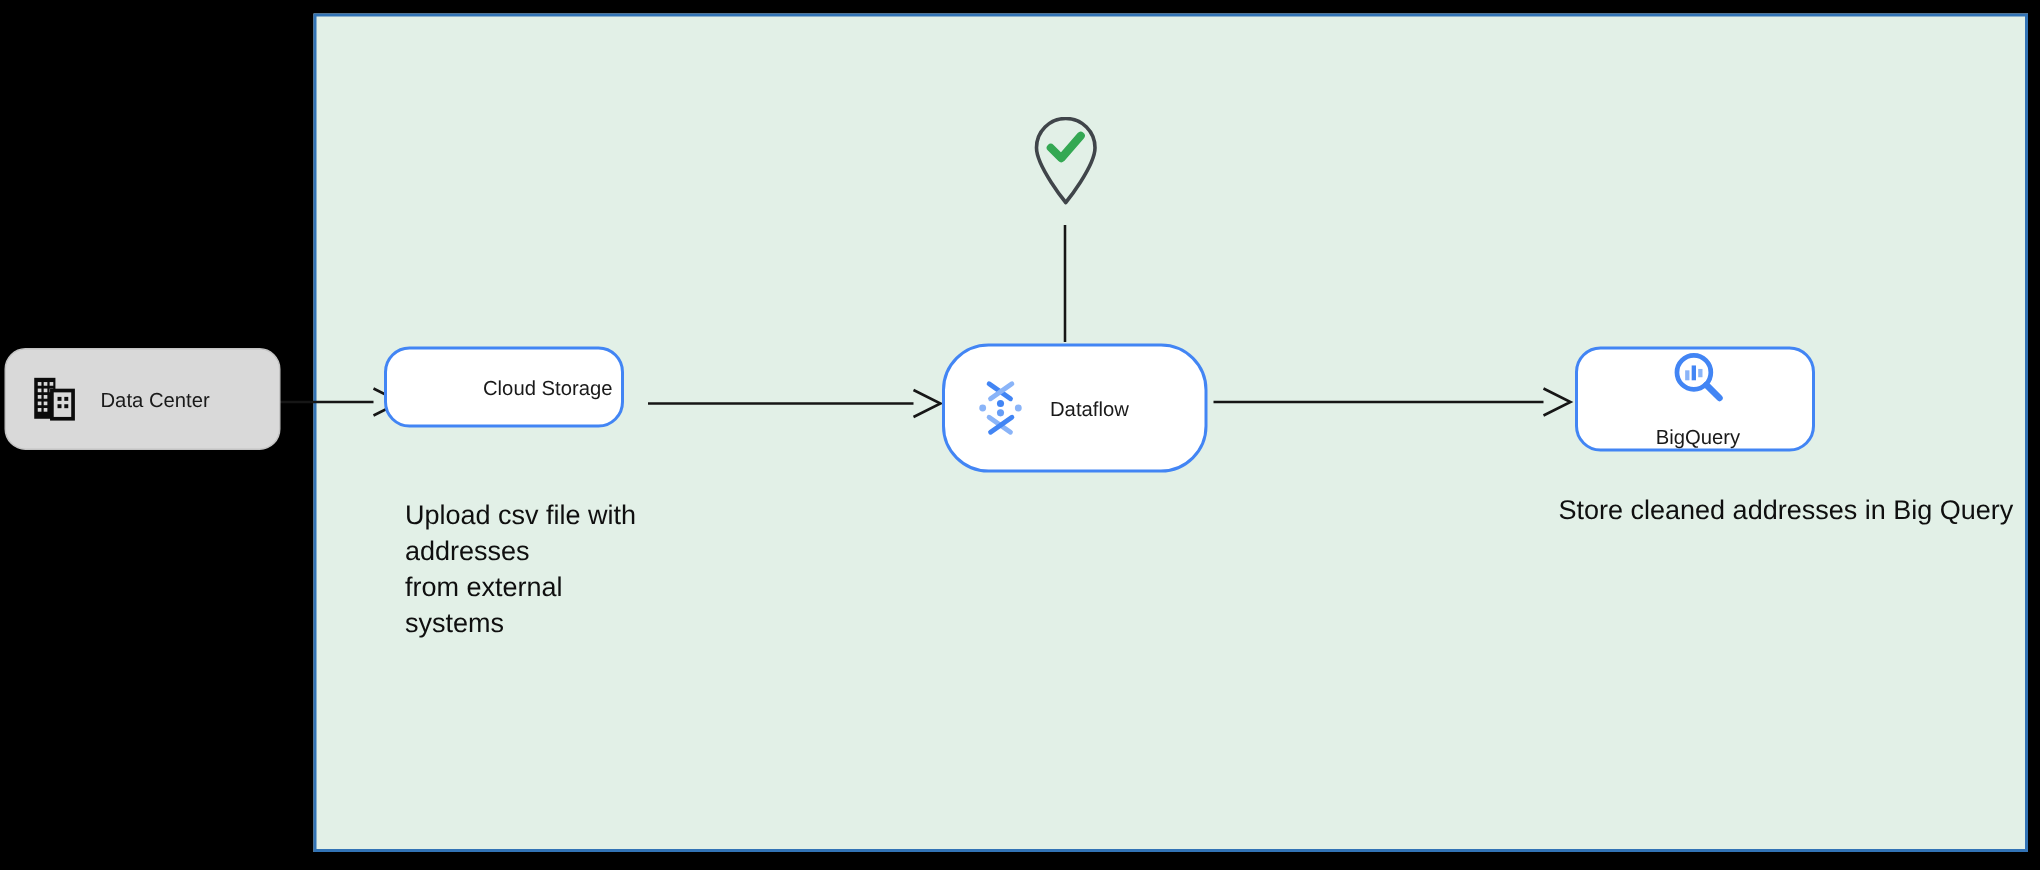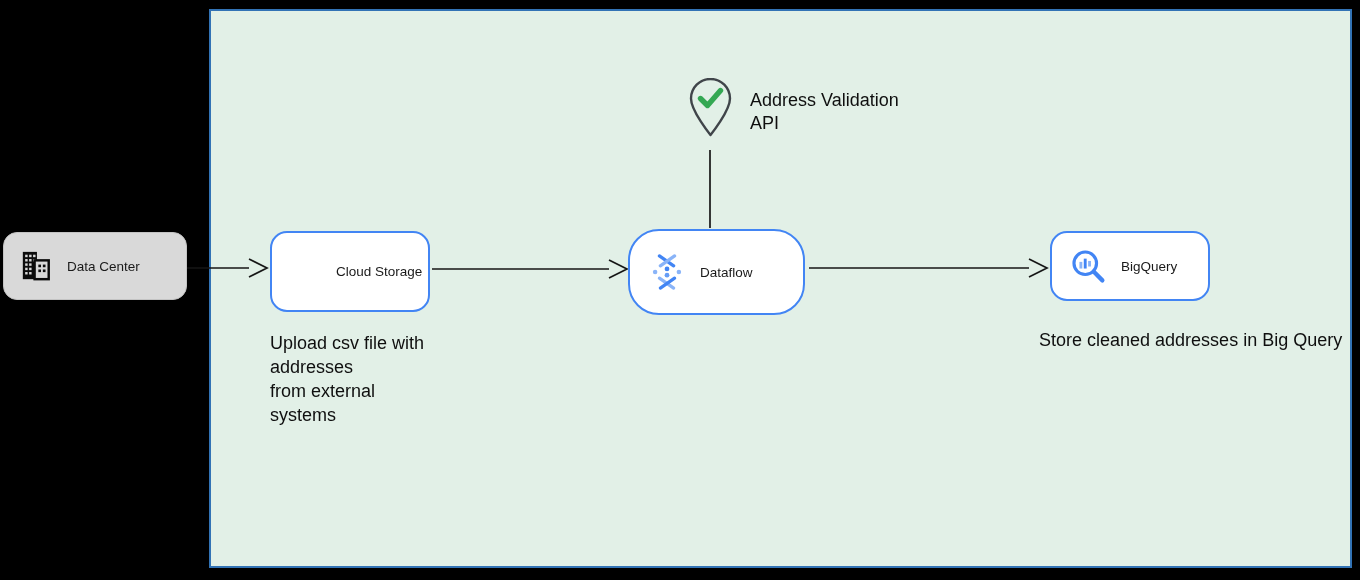--- a/index.html
+++ b/index.html
@@ -32,23 +32,23 @@
     background:var(--node-bg);border:2.5px solid var(--node-border);
     border-radius:17px;padding:0 14px 0 18px;
   }
   .node .nlabel{font-size:13.5px;color:#1a1a1a;white-space:nowrap;}
 
   .node-datacenter{
     left:3px;top:232px;width:184px;height:68px;
     background:var(--datacenter-bg);border:1px solid #c3c3c3;border-radius:14px;
     gap:15px;padding-left:16px;
   }
-  .node-cloudstorage{left:270px;top:231px;width:160px;height:81px;gap:46px;}
+  .node-cloudstorage{left:256px;top:231px;width:160px;height:54px;gap:46px;}
   .node-dataflow{left:628px;top:229px;width:177px;height:86px;border-radius:31px;}
-  .node-bigquery{left:1050px;top:231px;width:160px;height:70px;}
+  .node-bigquery{left:1050px;top:231px;width:160px;height:70px;flex-direction:column;}
 
   .pin{position:absolute;left:687px;top:78px;width:47px;height:60px;}
 
   .av-label{
     position:absolute;left:750px;top:89px;
     font-size:18px;line-height:23px;white-space:pre-line;color:var(--text);
   }
 
   .caption{font-size:18px;color:var(--text);position:absolute;white-space:pre-line;}
   .caption-upload{left:270px;top:331px;line-height:24px;width:230px;}
@@ -155,22 +155,20 @@
     <span class="nlabel">BigQuery</span>
   </div>
 
   <div class="pin">
     <svg width="47" height="60" viewBox="0 0 47 60">
       <path d="M23.5,57 C23.5,57 4,33 4,20.5 A19.5,19.5 0 1 1 43,20.5 C43,33 23.5,57 23.5,57 Z" fill="none" stroke="#40454a" stroke-width="2.4" stroke-linejoin="round"></path>
       <path d="M13.5,20.5 L20.5,27.5 L33.5,12.5" fill="none" stroke="#34a853" stroke-width="5.4" stroke-linecap="round" stroke-linejoin="round"></path>
     </svg>
   </div>
 
-  <div class="av-label">Address Validation
-API</div>
 
   <div class="caption caption-upload">Upload csv file with
 addresses
 from external
 systems</div>
   <div class="caption caption-store">Store cleaned addresses in Big Query</div>
 
 </div>
 
 </body></html>

